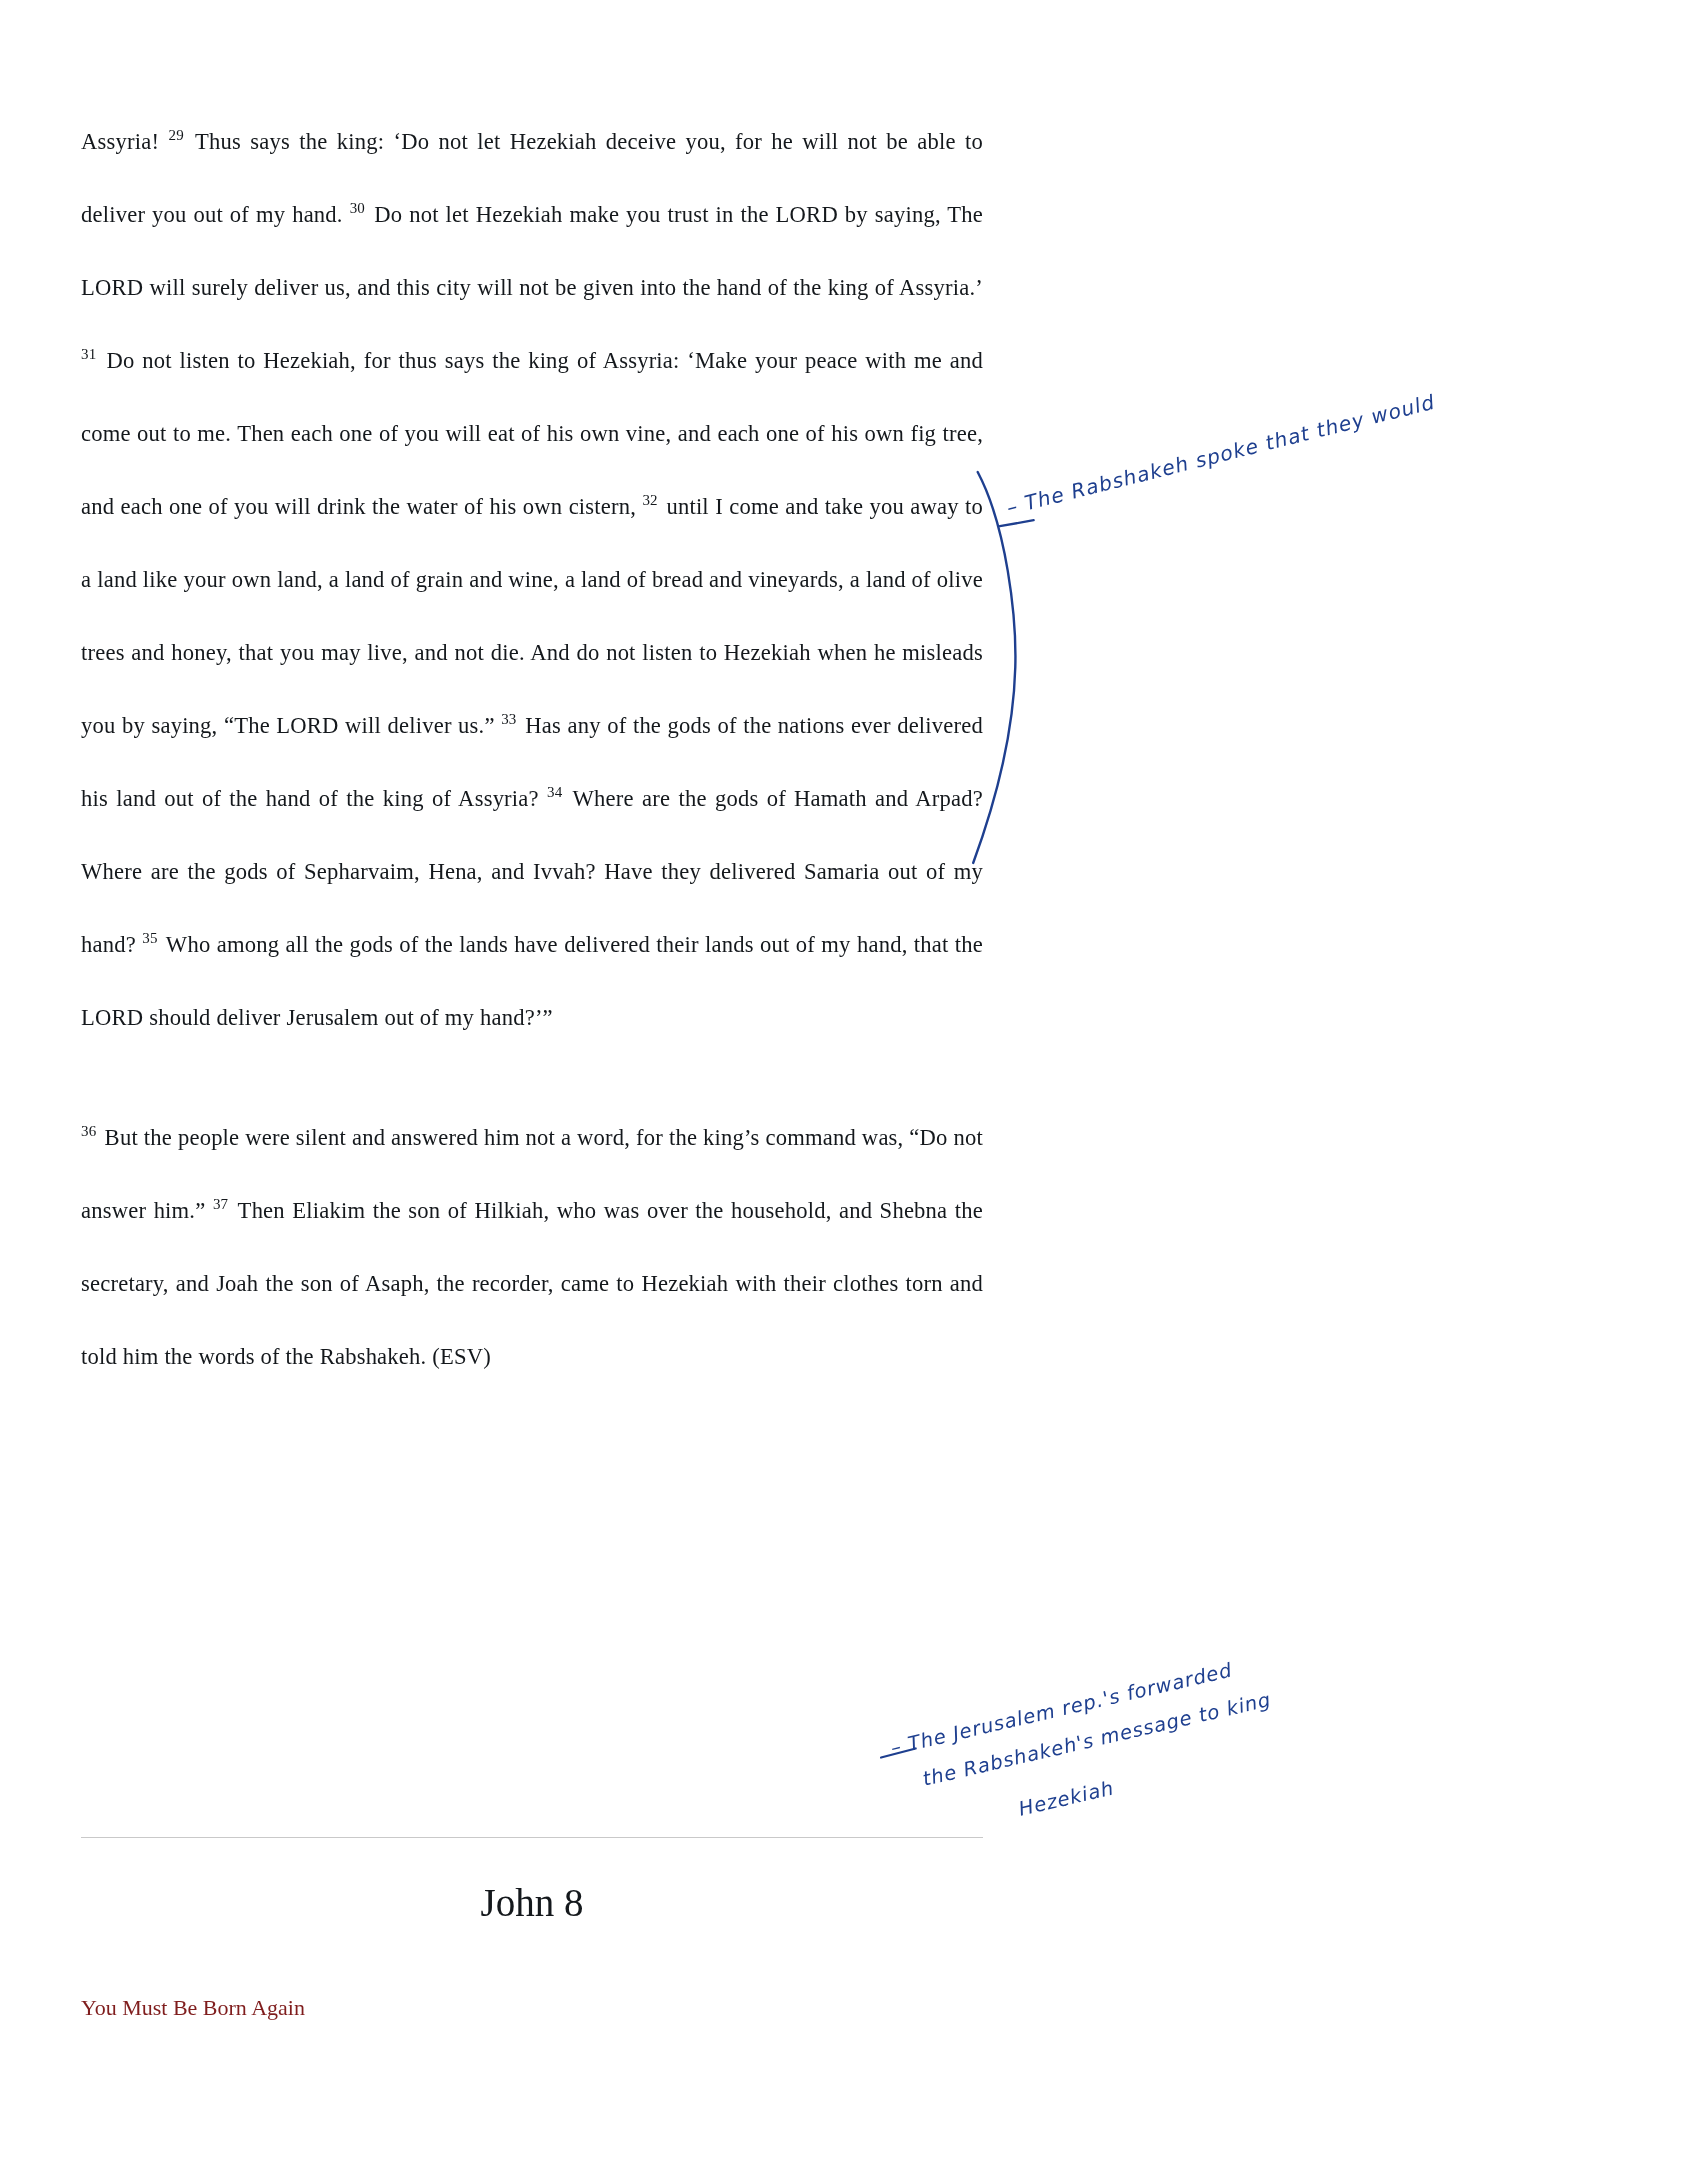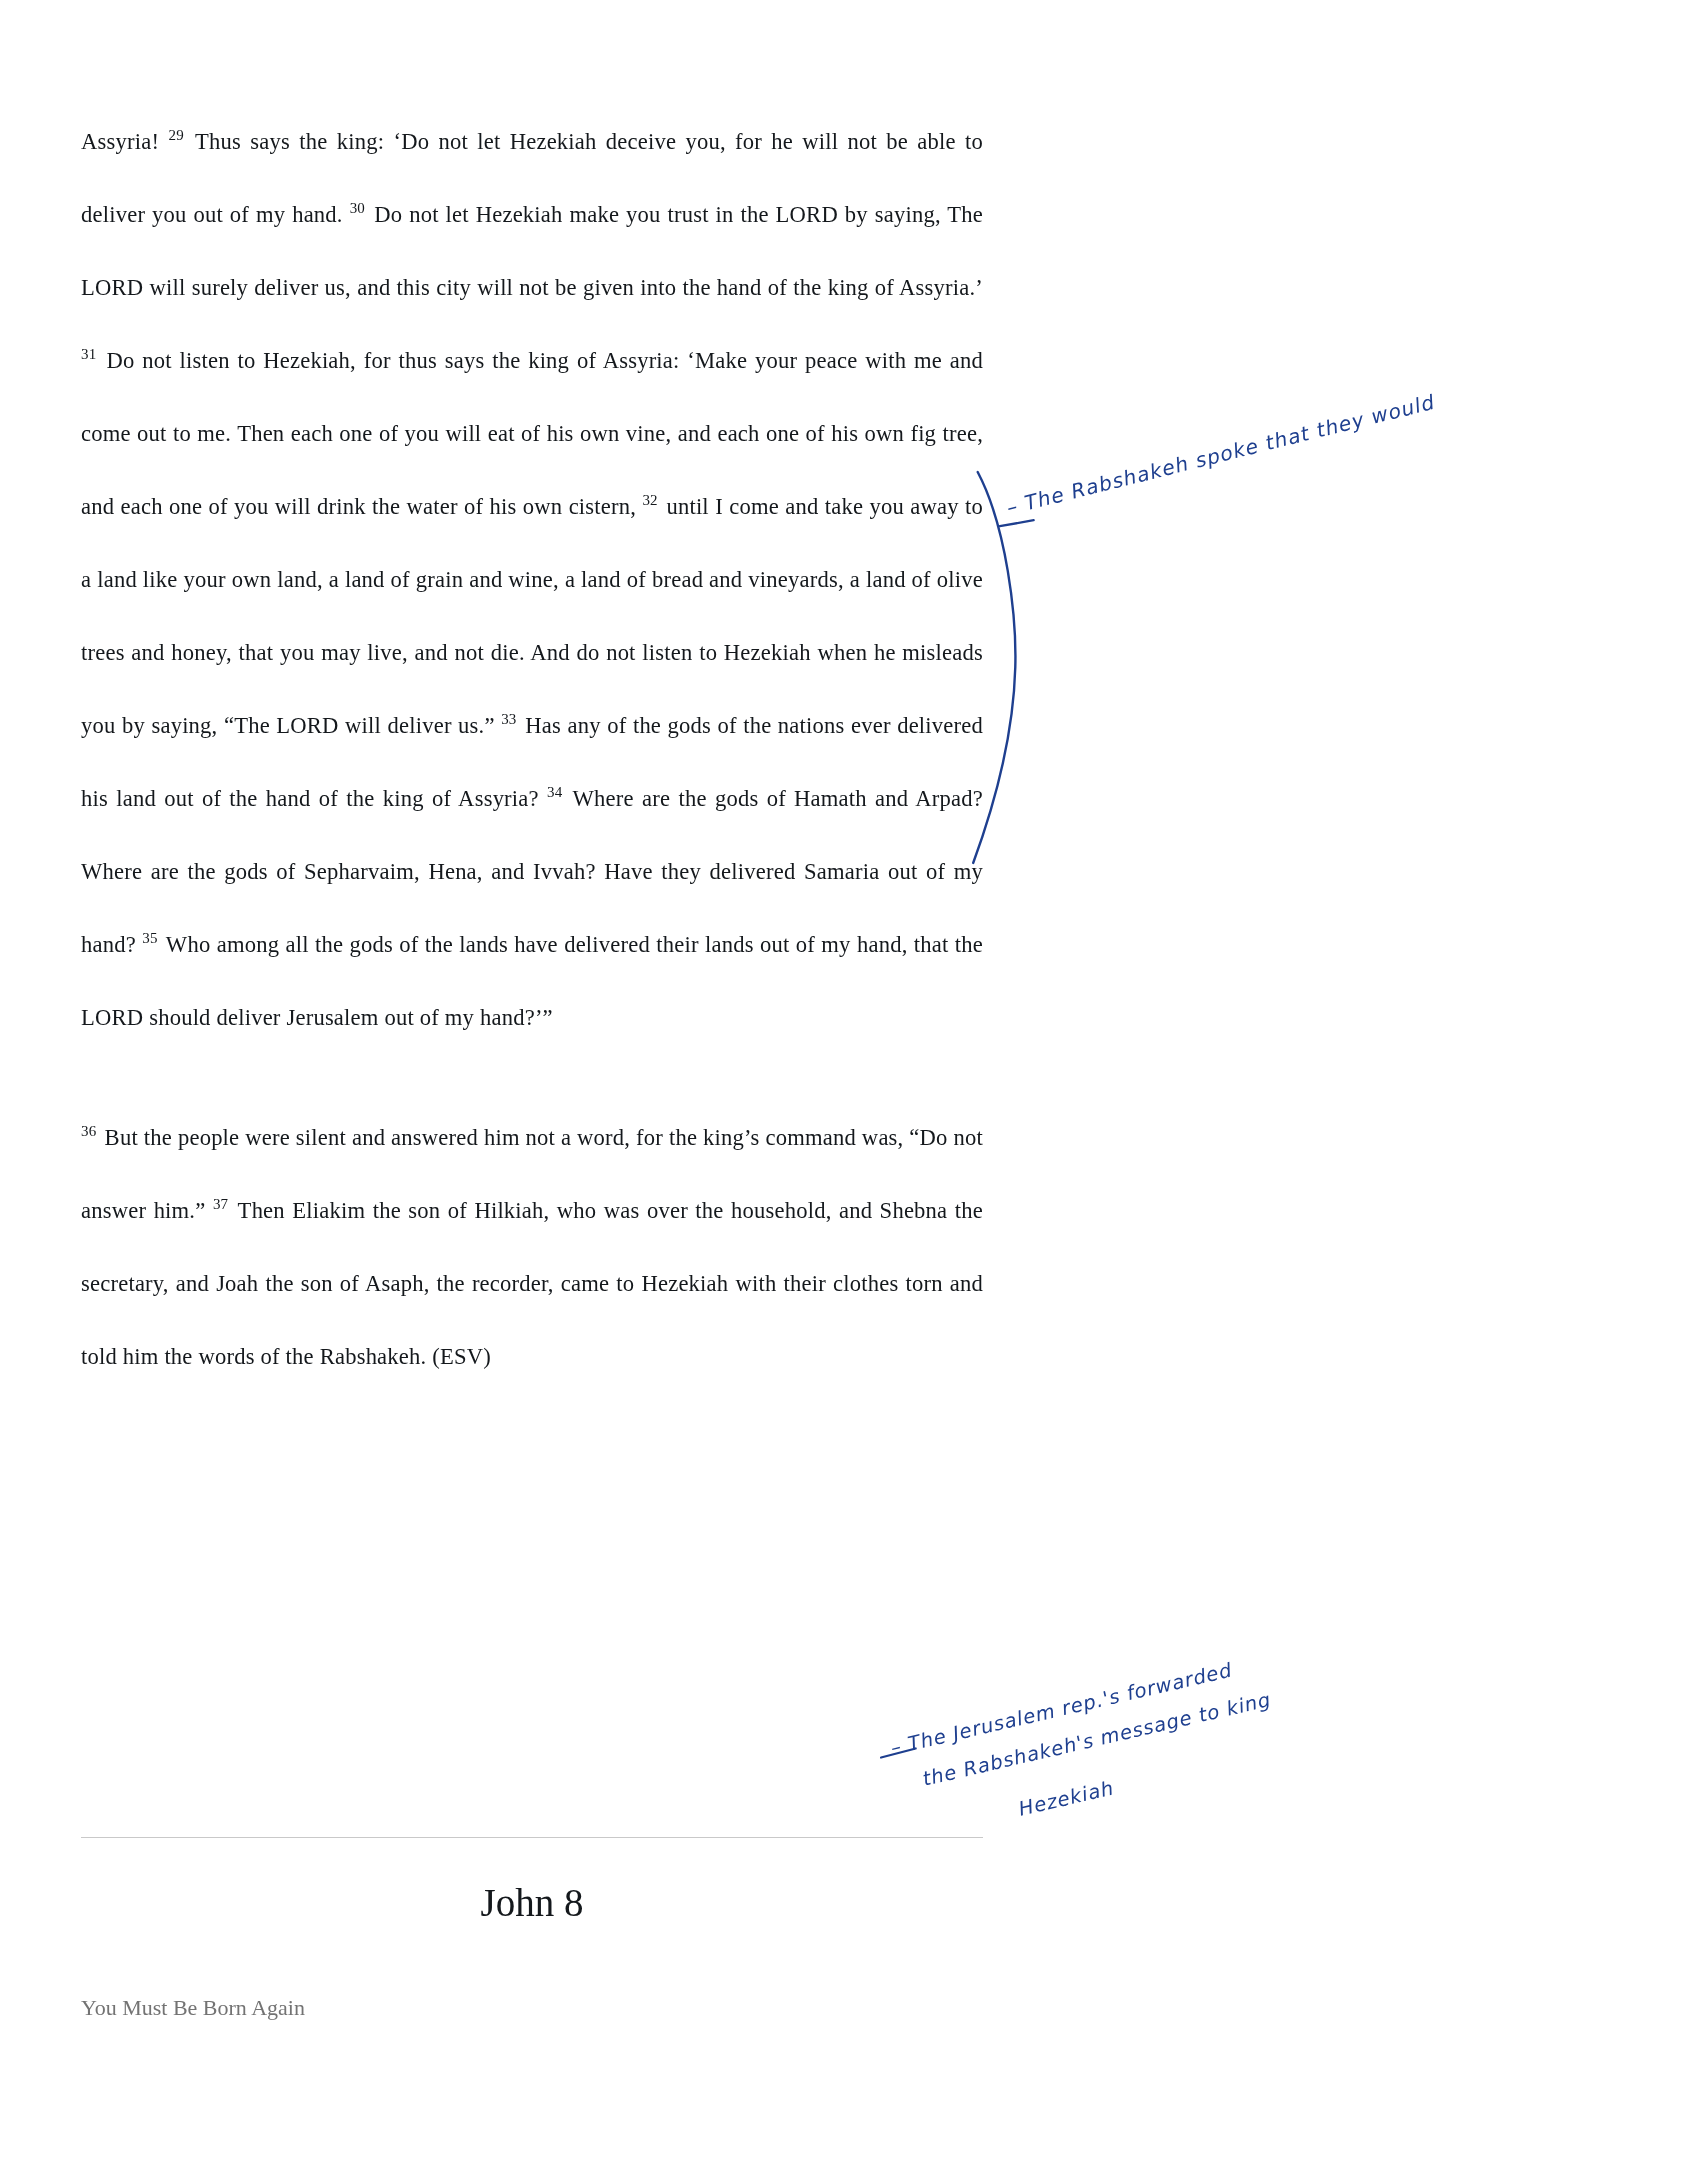--- a/index.html
+++ b/index.html
@@ -69,21 +69,21 @@
     color: #14181c;
     font-family: "Liberation Serif", serif;
   }
 
   .section-heading {
     position: absolute;
     left: 81px;
     top: 1995px;
     width: 902px;
     font-size: 22px;
-    color: #737373;
+    color: #7f1d1d;
   }
 
   
   .ink {
     position: absolute;
     color: #1e3f8f;
     font-family: "DejaVu Sans", sans-serif;
     font-style: italic;
     font-weight: 500;
     white-space: pre;

